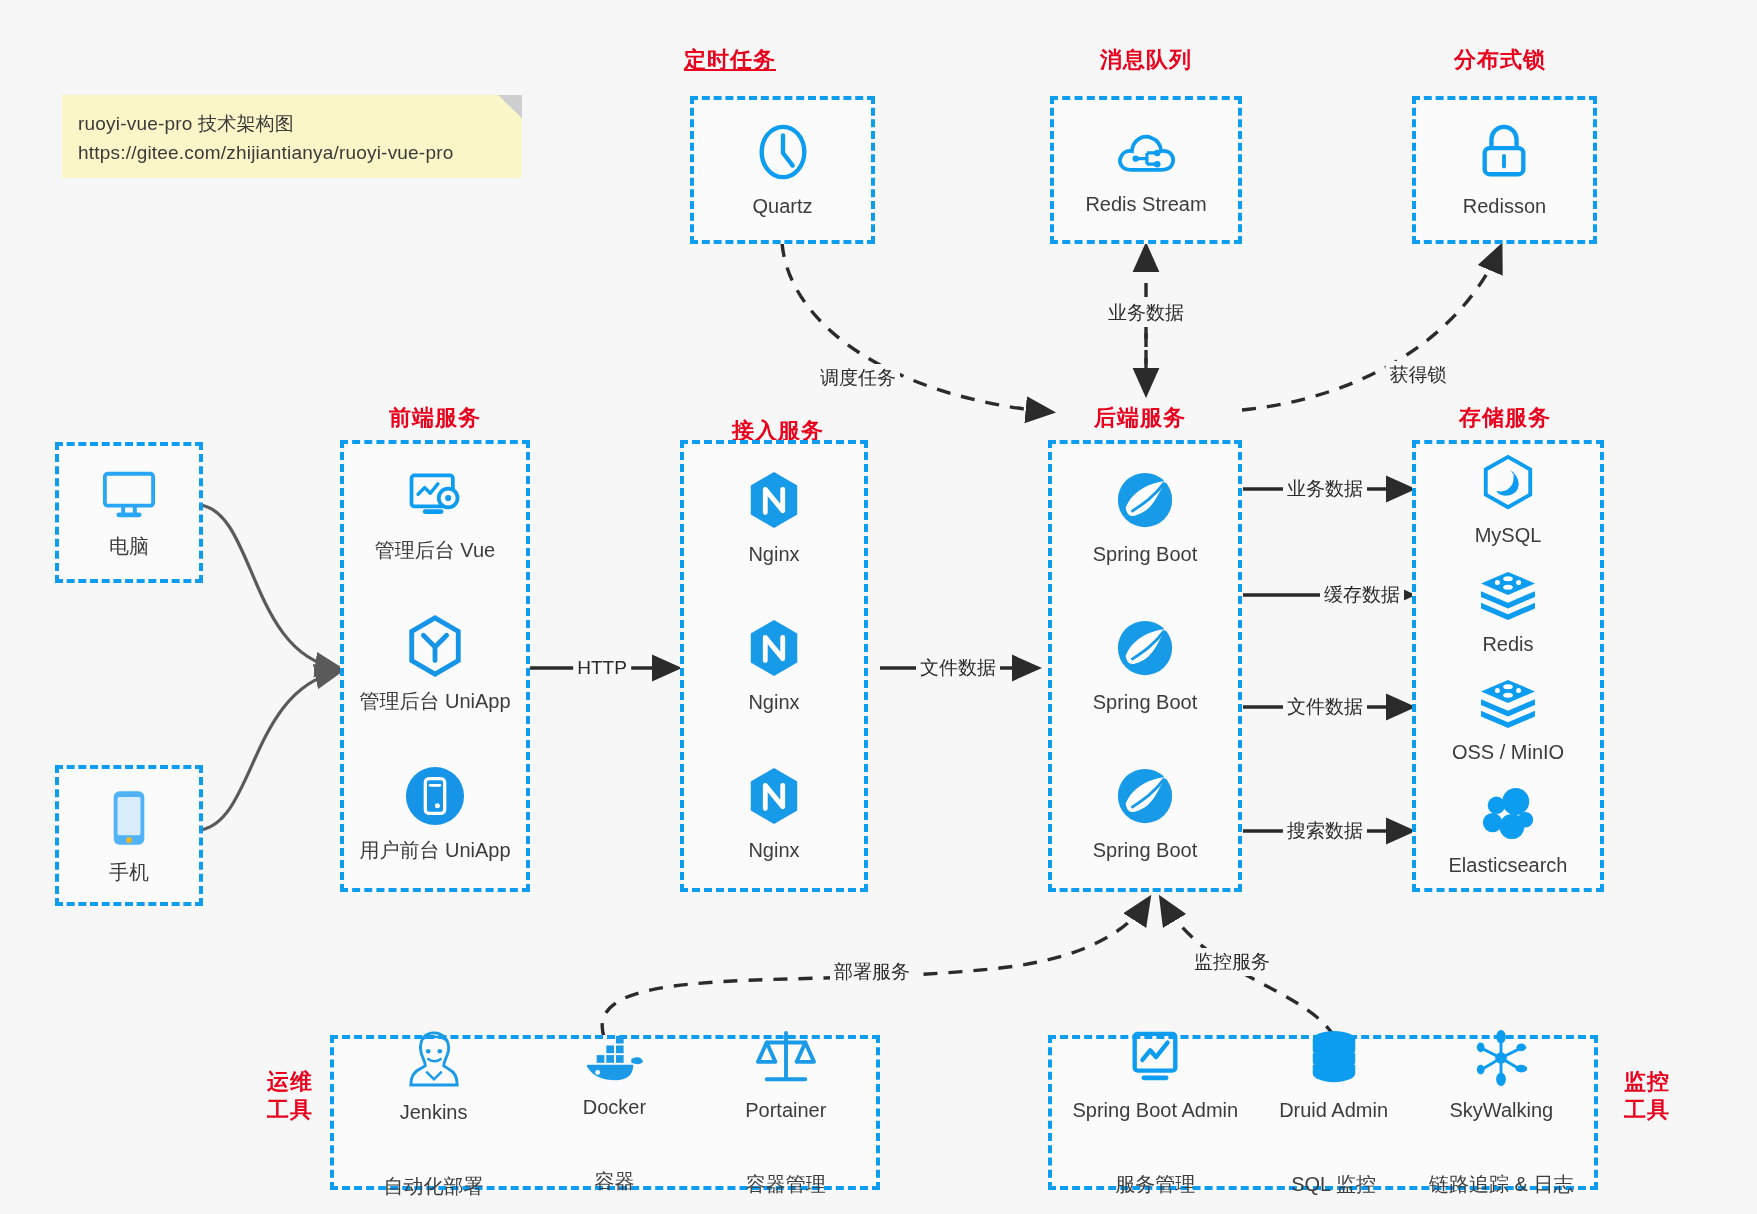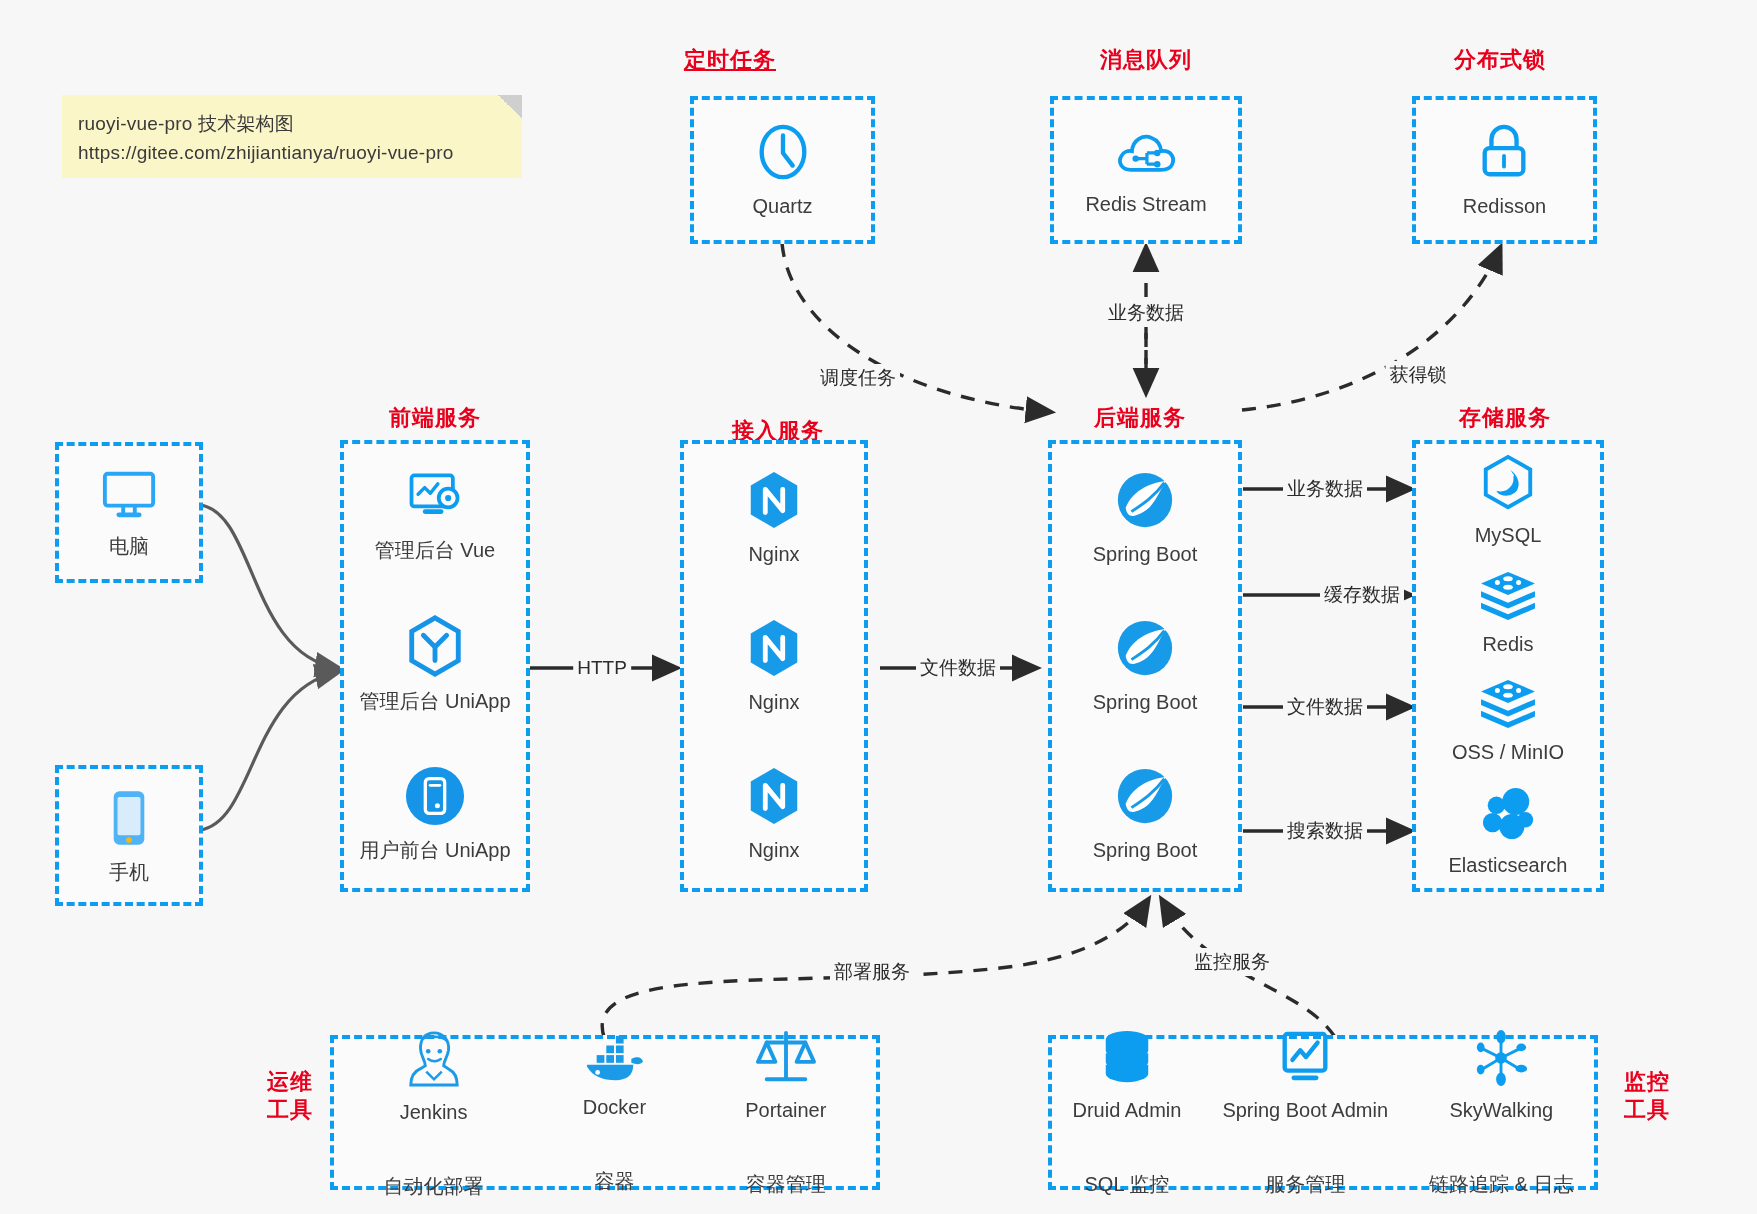--- a/index.html
+++ b/index.html
@@ -409,40 +409,40 @@
         </svg>
       </span>
       <span class="cap">Portainer</span>
       <span class="cap2">容器管理</span>
     </div>
   </div>
 
   <div class="box row" style="left:1048px;top:1035px;width:550px;height:155px;">
     <div class="node">
       <span class="ico">
+        <svg width="62" height="58" viewBox="0 0 64 60">
+          <rect x="11" y="5" width="42" height="38" rx="3" fill="none" stroke="#0c9cf0" stroke-width="4.5"></rect>
+          <path d="M19 32 L27 22 L33 29 L45 14" fill="none" stroke="#0c9cf0" stroke-width="4.5" stroke-linecap="round" stroke-linejoin="round"></path>
+          <rect x="18" y="48" width="28" height="5" rx="2.5" fill="#0c9cf0"></rect>
+        </svg>
+      </span>
+      <span class="cap">Spring Boot Admin</span>
+      <span class="cap2">服务管理</span>
+    </div>
+    <div class="node">
+      <span class="ico">
         <svg width="56" height="58" viewBox="0 0 58 60">
           <ellipse cx="29" cy="11" rx="22" ry="9" fill="#0c9cf0"></ellipse>
           <path d="M7 11 L7 22 A22 9 0 0 0 51 22 L51 11" fill="#0c9cf0"></path>
           <path d="M7 25 L7 34 A22 9 0 0 0 51 34 L51 25" fill="#0c9cf0"></path>
           <path d="M7 37 L7 46 A22 9 0 0 0 51 46 L51 37" fill="#0c9cf0"></path>
         </svg>
       </span>
       <span class="cap">Druid Admin</span>
       <span class="cap2">SQL 监控</span>
-    </div>
-    <div class="node">
-      <span class="ico">
-        <svg width="62" height="58" viewBox="0 0 64 60">
-          <rect x="11" y="5" width="42" height="38" rx="3" fill="none" stroke="#0c9cf0" stroke-width="4.5"></rect>
-          <path d="M19 32 L27 22 L33 29 L45 14" fill="none" stroke="#0c9cf0" stroke-width="4.5" stroke-linecap="round" stroke-linejoin="round"></path>
-          <rect x="18" y="48" width="28" height="5" rx="2.5" fill="#0c9cf0"></rect>
-        </svg>
-      </span>
-      <span class="cap">Spring Boot Admin</span>
-      <span class="cap2">服务管理</span>
     </div>
     <div class="node">
       <span class="ico">
         <svg width="58" height="58" viewBox="0 0 60 60">
           <g stroke="#0c9cf0" stroke-width="3">
             <path d="M30 30 L30 8 M30 30 L30 52 M30 30 L10 20 M30 30 L50 20 M30 30 L10 42 M30 30 L50 42"></path>
           </g>
           <circle cx="30" cy="30" r="6" fill="#0c9cf0"></circle>
           <ellipse cx="30" cy="8" rx="5" ry="7" fill="#0c9cf0"></ellipse>
           <ellipse cx="30" cy="52" rx="5" ry="7" fill="#0c9cf0"></ellipse>

